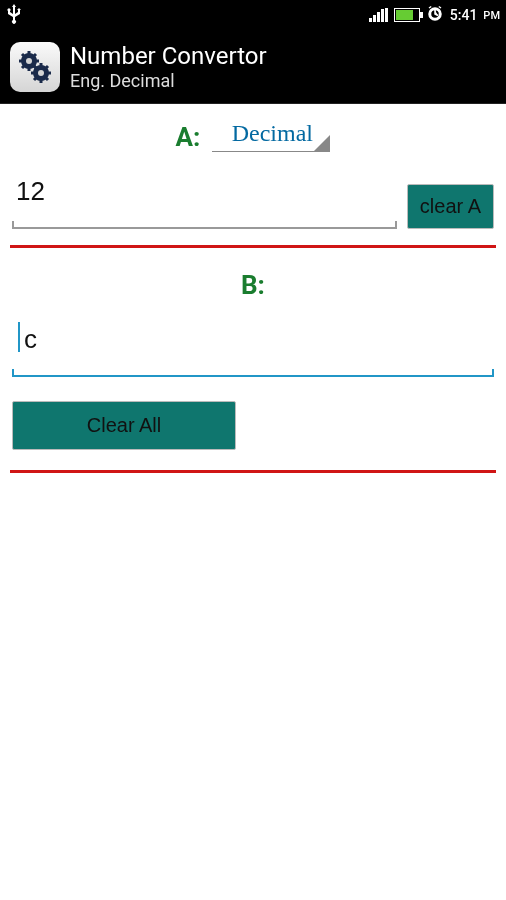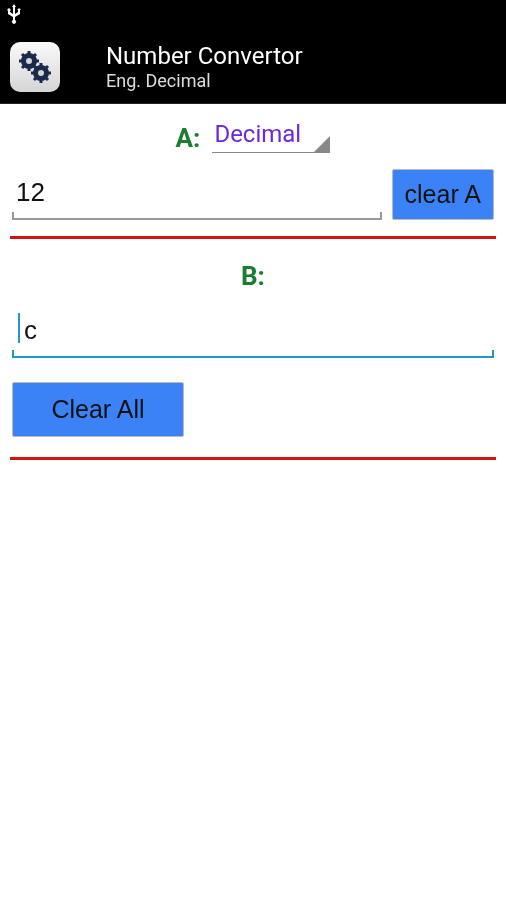--- a/index.html
+++ b/index.html
@@ -34,44 +34,45 @@
   .app-icon {
     width: 50px;
     height: 50px;
     background: linear-gradient(#fafafa,#d5d5d5);
     border-radius: 10px;
     display: flex;
     align-items: center;
     justify-content: center;
     margin-right: 10px;
   }
-  .app-titles { display: flex; flex-direction: column; margin-left: 36px; }
+  .app-titles { display: flex; flex-direction: column; }
   .app-title { color: #fff; font-size: 24px; }
   .app-subtitle { color: #ddd; font-size: 18px; }
   .content { background: #fff; }
   .section-row {
     display: flex;
     justify-content: center;
     align-items: flex-end;
     gap: 12px;
     padding: 16px 0 4px;
   }
   .label-green {
     color: #1a7d2f;
     font-size: 26px;
     font-weight: bold;
   }
   .spinner {
     position: relative;
     width: 118px;
     border-bottom: 1px solid #888;
     font-size: 24px;
-    color: #6d28d9;
+    color: #0369a1;
     padding: 0 0 4px 2px;
-    text-align: left;
+    text-align: center;
+    font-family: Liberation Serif, serif;
   }
   .spinner::after {
     content: "";
     position: absolute;
     right: 0;
     bottom: 0;
     width: 0;
     height: 0;
     border-style: solid;
     border-width: 0 0 16px 16px;
@@ -81,21 +82,21 @@
     display: flex;
     align-items: flex-end;
     gap: 10px;
     padding: 12px 12px 10px;
   }
   .text-input {
     flex: 1;
     border: none;
     border-bottom: 2px solid #999;
     font-size: 26px;
-    padding: 8px 4px 10px;
+    padding: 8px 4px 20px;
     outline: none;
     color: #111;
     background: transparent;
     position: relative;
   }
   .underline-gray {
     position: relative;
   }
   .underline-gray::before, .underline-gray::after {
     content: "";
@@ -117,30 +118,30 @@
     bottom: 0;
     width: 2px;
     height: 8px;
     background: #2196c7;
   }
   .underline-blue::before { left: 0; }
   .underline-blue::after { right: 0; }
   .input-wrap { position: relative; flex: 1; }
   .input-wrap .text-input { width: 100%; }
   .btn {
-    background: #3b82f6;
+    background: #0f766e;
     border: 1px solid #bbb;
-    font-size: 25px;
+    font-size: 20px;
     color: #111;
     padding: 10px 12px;
     border-radius: 2px;
     cursor: pointer;
   }
   .btn-wide {
-    width: 172px;
+    width: 224px;
     margin: 14px 0 14px 12px;
     text-align: center;
     padding: 12px 0;
   }
   .divider-red {
     height: 3px;
     background: #d01515;
     margin: 6px 10px;
   }
   .cursor-bar {
@@ -162,20 +163,39 @@
 </head>
 <body>
 
 <div class="status-bar">
   <div class="status-left">
     <span>
       <svg width="16" height="20" viewBox="0 0 16 20">
           <path fill="#fff" d="M8 0l2 3h-1v7l3-2V6h-1l2-2 2 2h-1v4l-5 3v3a2 2 0 1 1-2 0v-3l-5-3V7a1.5 1.5 0 1 1 2 0v1l3 2V3H6z"></path>
         </svg>
     </span>
+  </div>
+  <div class="status-right">
+    <span class="signal-icon">
+      <span style="height:4px"></span>
+        <span style="height:7px"></span>
+        <span style="height:10px"></span>
+        <span style="height:13px"></span>
+        <span style="height:14px"></span>
+    </span>
+    <span class="battery-icon">
+        <span class="battery-fill"></span>
+      </span>
+    <span>
+      <svg width="18" height="18" viewBox="0 0 24 24">
+          <path fill="#fff" d="M12 4a8 8 0 1 0 8 8 8 8 0 0 0-8-8zm0 14a6 6 0 1 1 6-6 6 6 0 0 1-6 6zM12 7v5l4 2M4 4l3-2M20 4l-3-2" stroke="#fff" stroke-width="2"></path>
+        </svg>
+    </span>
+    <span style="font-weight:500">5:41</span>
+    <span style="font-size:11px; font-weight:500">PM</span>
   </div>
 </div>
 
 <div class="app-bar">
   <div class="app-icon">
     <svg width="40" height="40" viewBox="0 0 40 40">
       <g fill="#1a2a4a">
         <circle cx="14" cy="14" r="8"></circle>
           <circle cx="26" cy="26" r="8"></circle>
         <path d="M14 4v4M14 24v-4M4 14h4M24 14h-4M7 7l3 3M21 21l-3-3M7 21l3-3M21 7l-3 3" stroke="#1a2a4a" stroke-width="3"></path>

